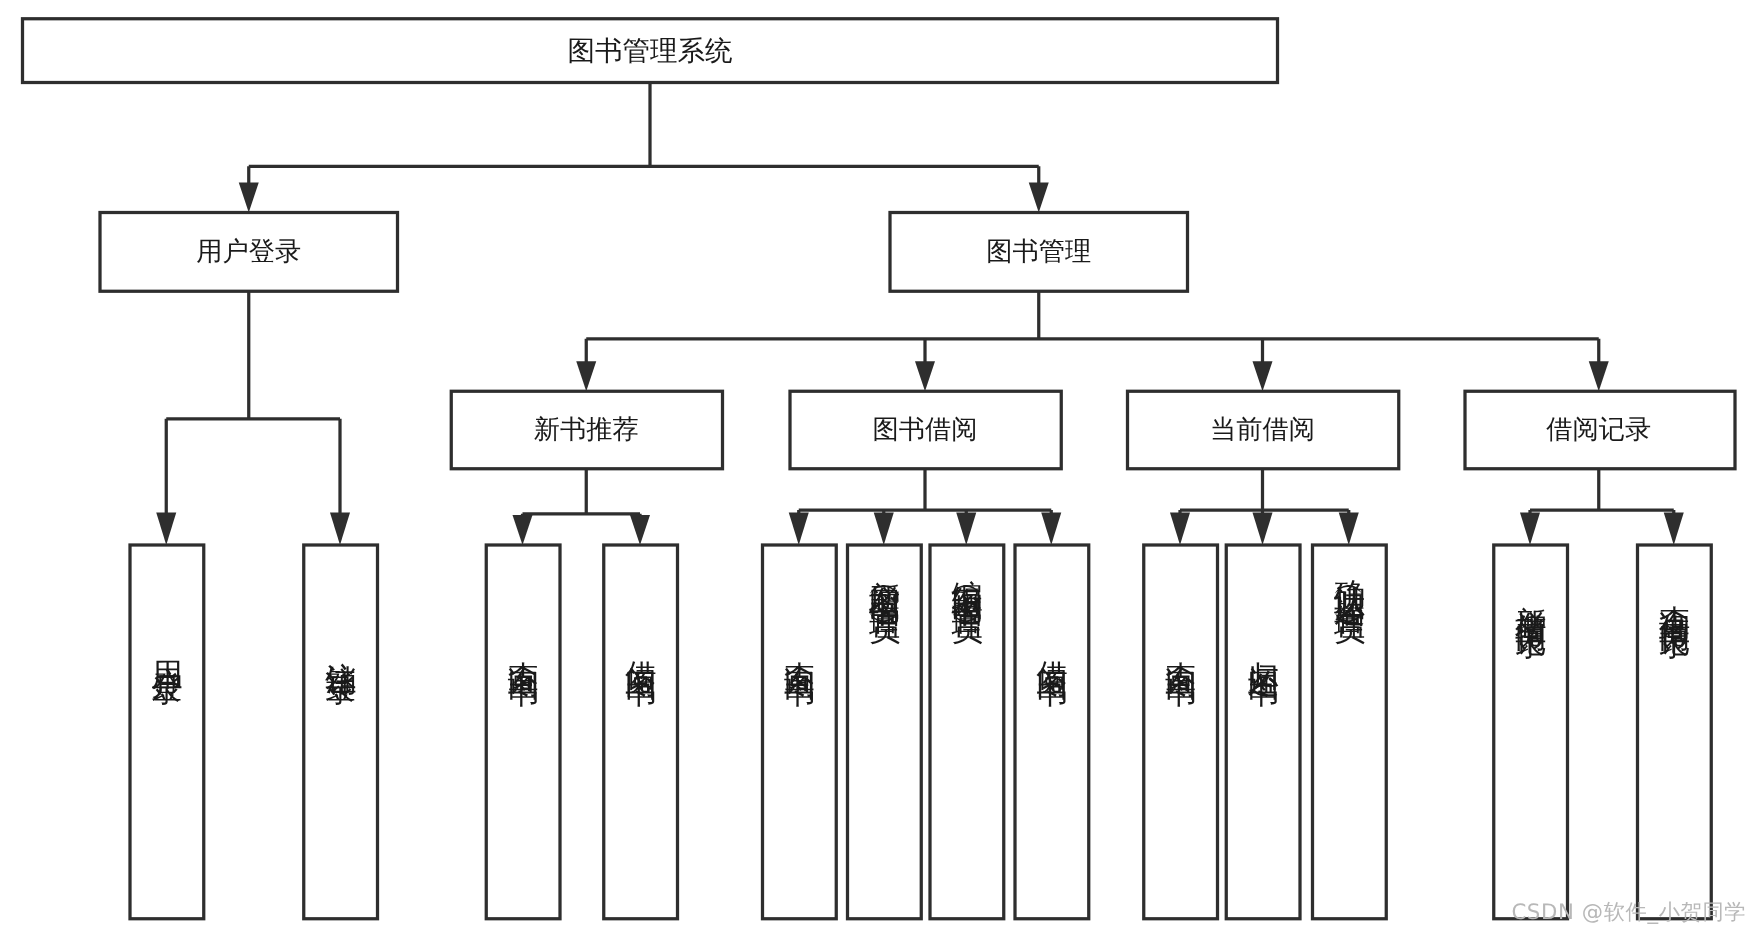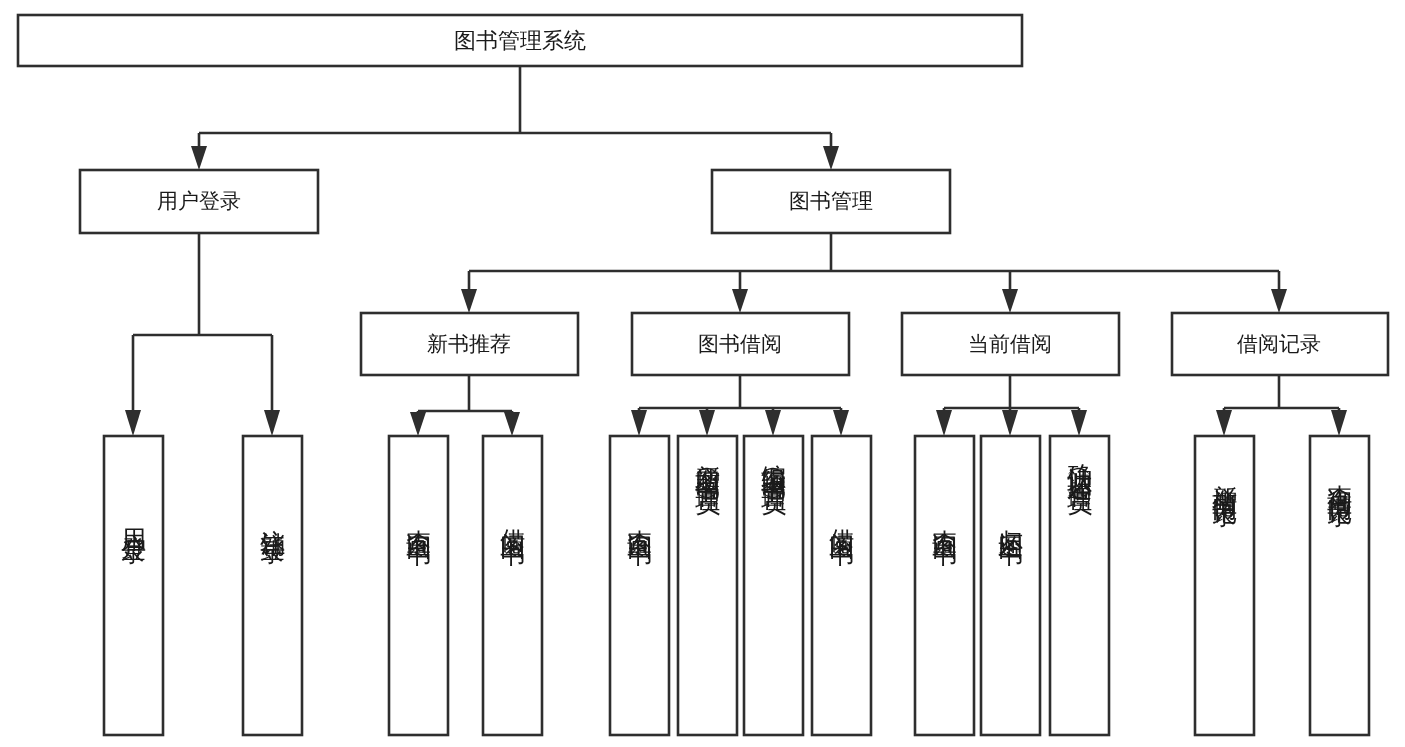--- a/index.html
+++ b/index.html
@@ -218,14 +218,15 @@
     <span class="vert-text" style="margin-top:8px;">确认归还（管理员）</span>
   </div>
 
   <div class="vert-wrap" style="left:1195px;top:436px;width:59px;height:299px;">
     <span class="vert-text" style="margin-top:28px;">新增借阅记录</span>
   </div>
   <div class="vert-wrap" style="left:1310px;top:436px;width:59px;height:299px;">
     <span class="vert-text" style="margin-top:28px;">查询借阅记录</span>
   </div>
 
+  <div class="watermark">CSDN @软件_小贺同学</div>
 
 </div>
 
 </body></html>

